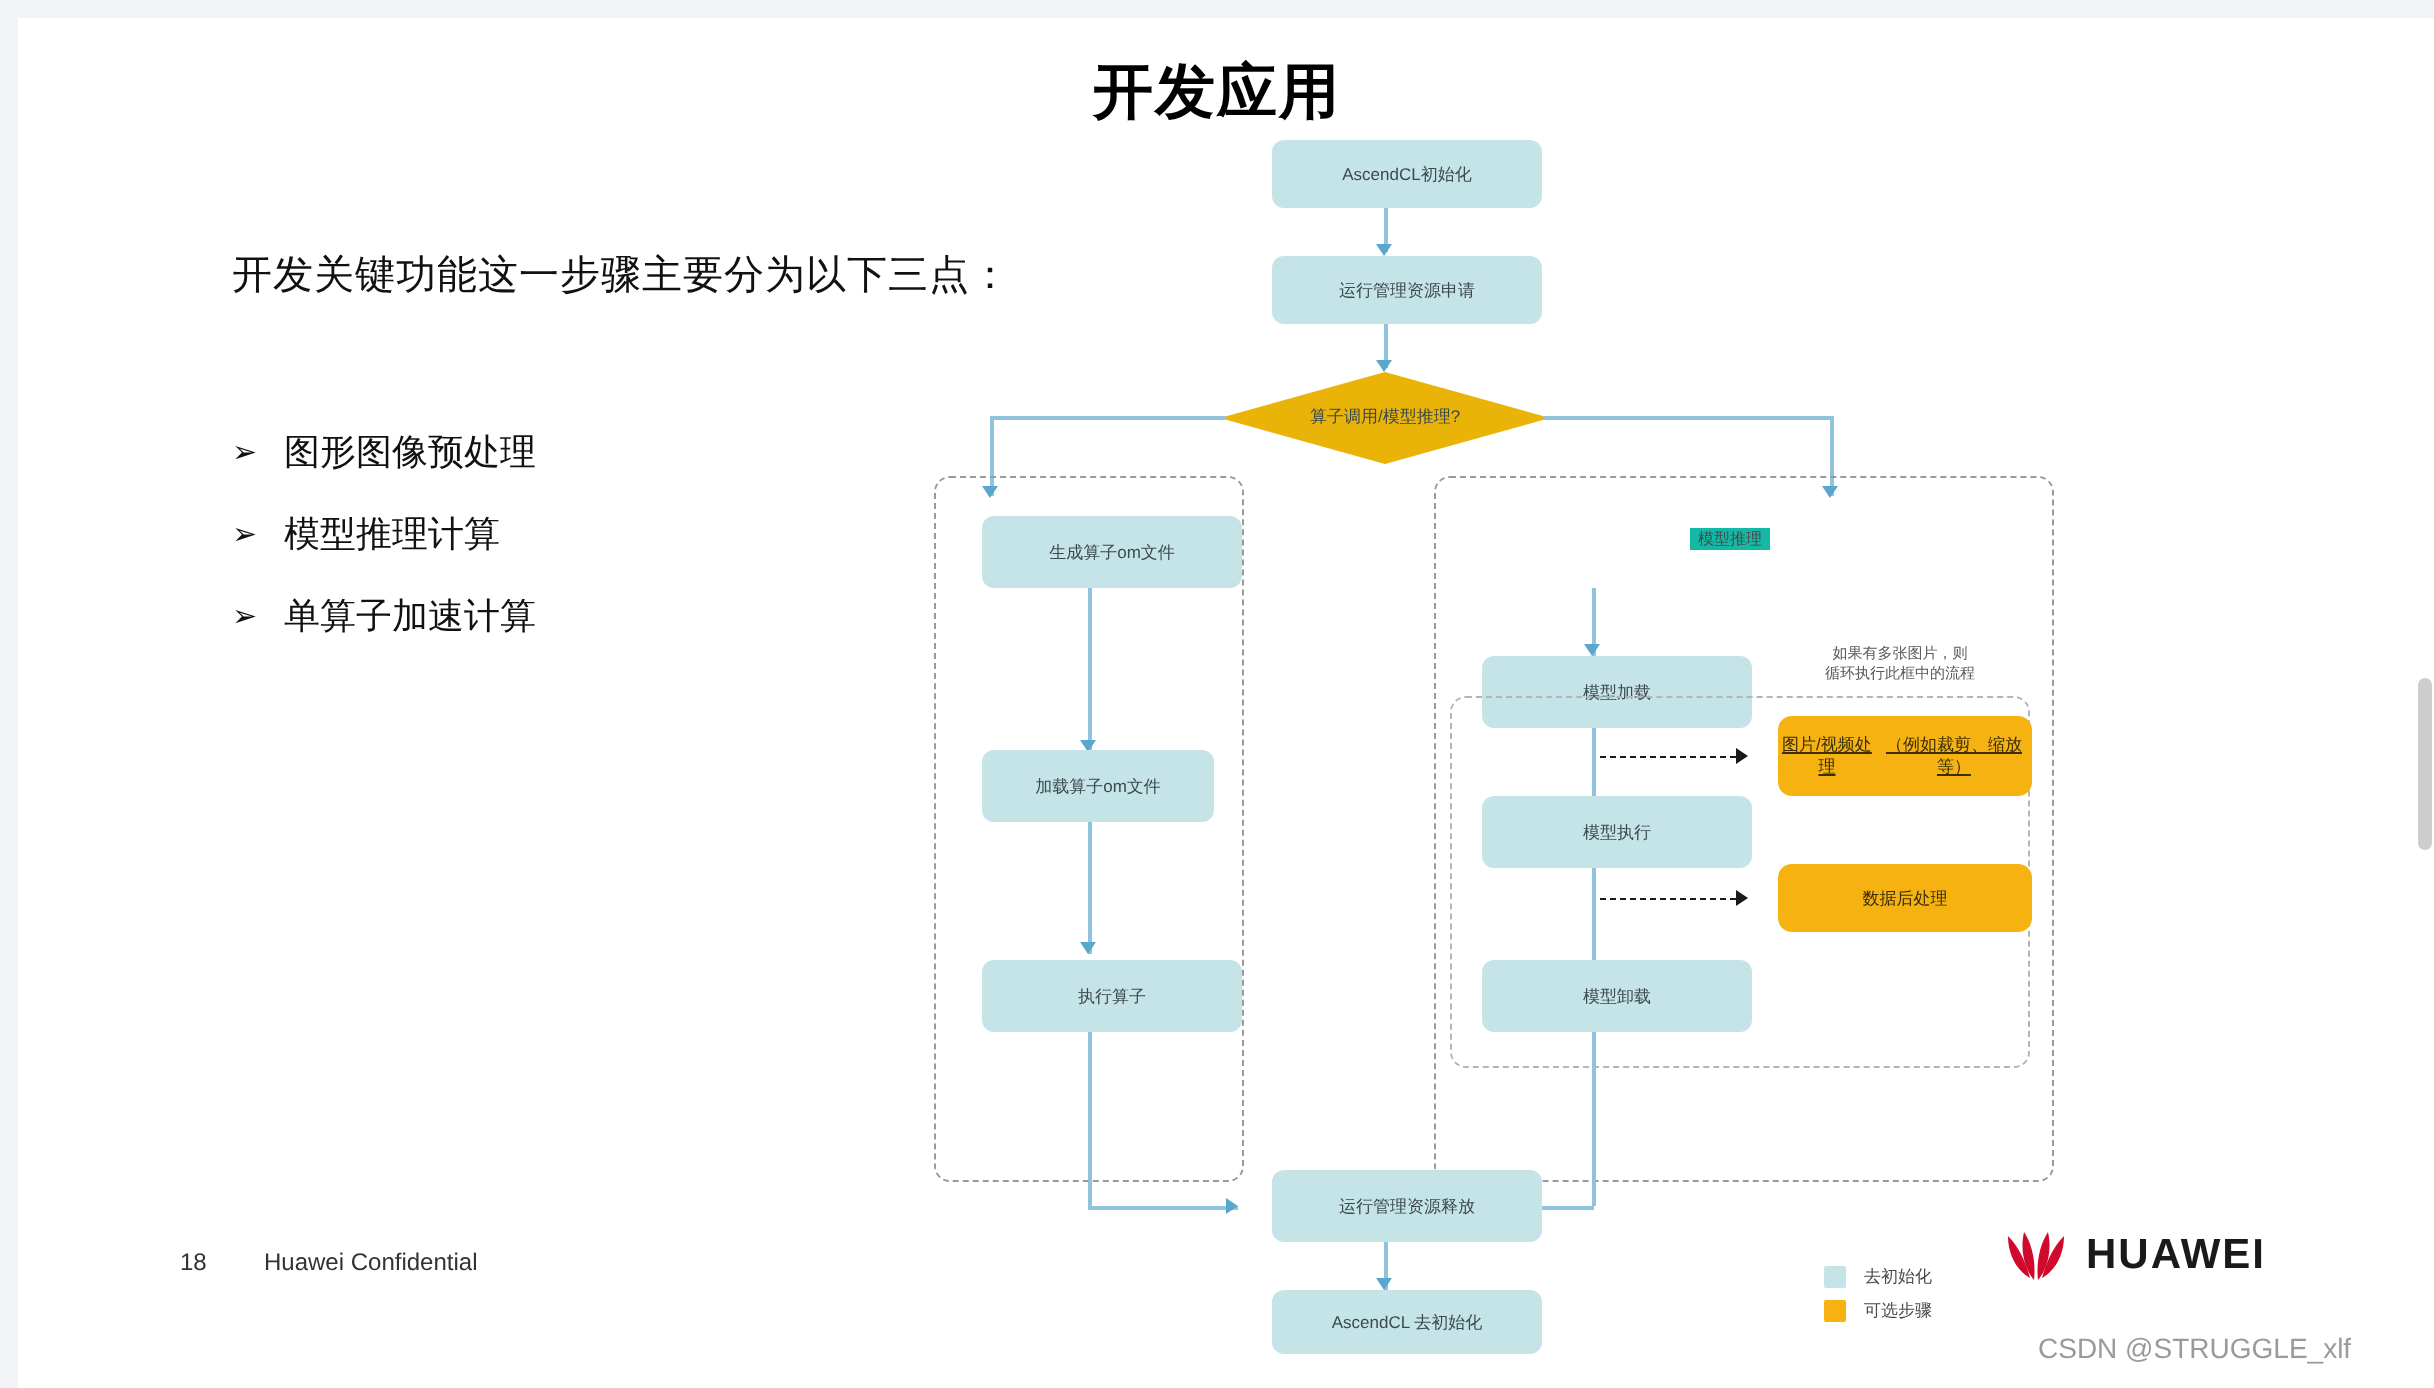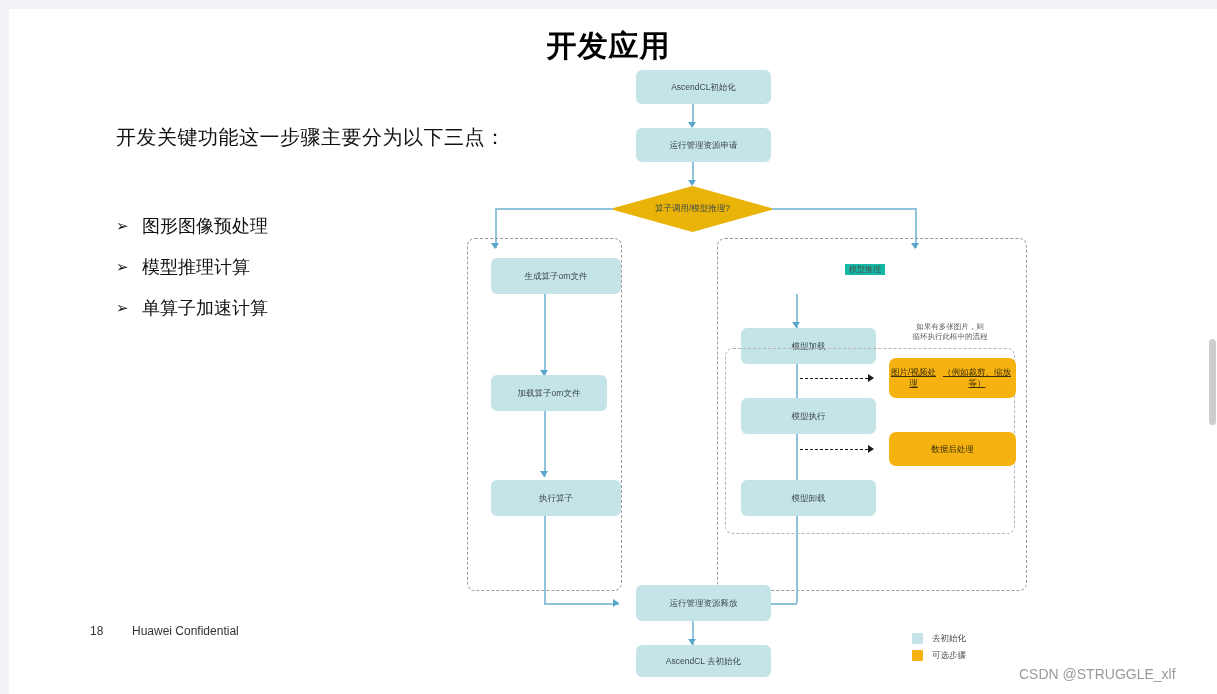--- a/index.html
+++ b/index.html
@@ -250,15 +250,24 @@
     </div>
     <div class="legend-row">
       <span class="legend-swatch" style="background:#f5b211;"></span>
       <span class="legend-label">可选步骤</span>
     </div>
   </div>
 
   <div class="footer-num">18</div>
   <div class="footer-conf">Huawei Confidential</div>
 
+  <div class="huawei">
+    <svg width="34" height="26" viewBox="0 0 34 26">
+      <path d="M3 3 C3 12, 7 20, 14 24 C12 16, 8 8, 3 3 Z" fill="#cf0a2c"></path>
+      <path d="M11 1 C9 10, 11 19, 16 25 C17 16, 15 7, 11 1 Z" fill="#cf0a2c"></path>
+      <path d="M31 3 C31 12, 27 20, 20 24 C22 16, 26 8, 31 3 Z" fill="#cf0a2c"></path>
+      <path d="M23 1 C25 10, 23 19, 18 25 C17 16, 19 7, 23 1 Z" fill="#cf0a2c"></path>
+    </svg>
+    <span class="huawei-word">HUAWEI</span>
+  </div>
 
   <div class="watermark">CSDN @STRUGGLE_xlf</div>
 </div>
 
 </body></html>

